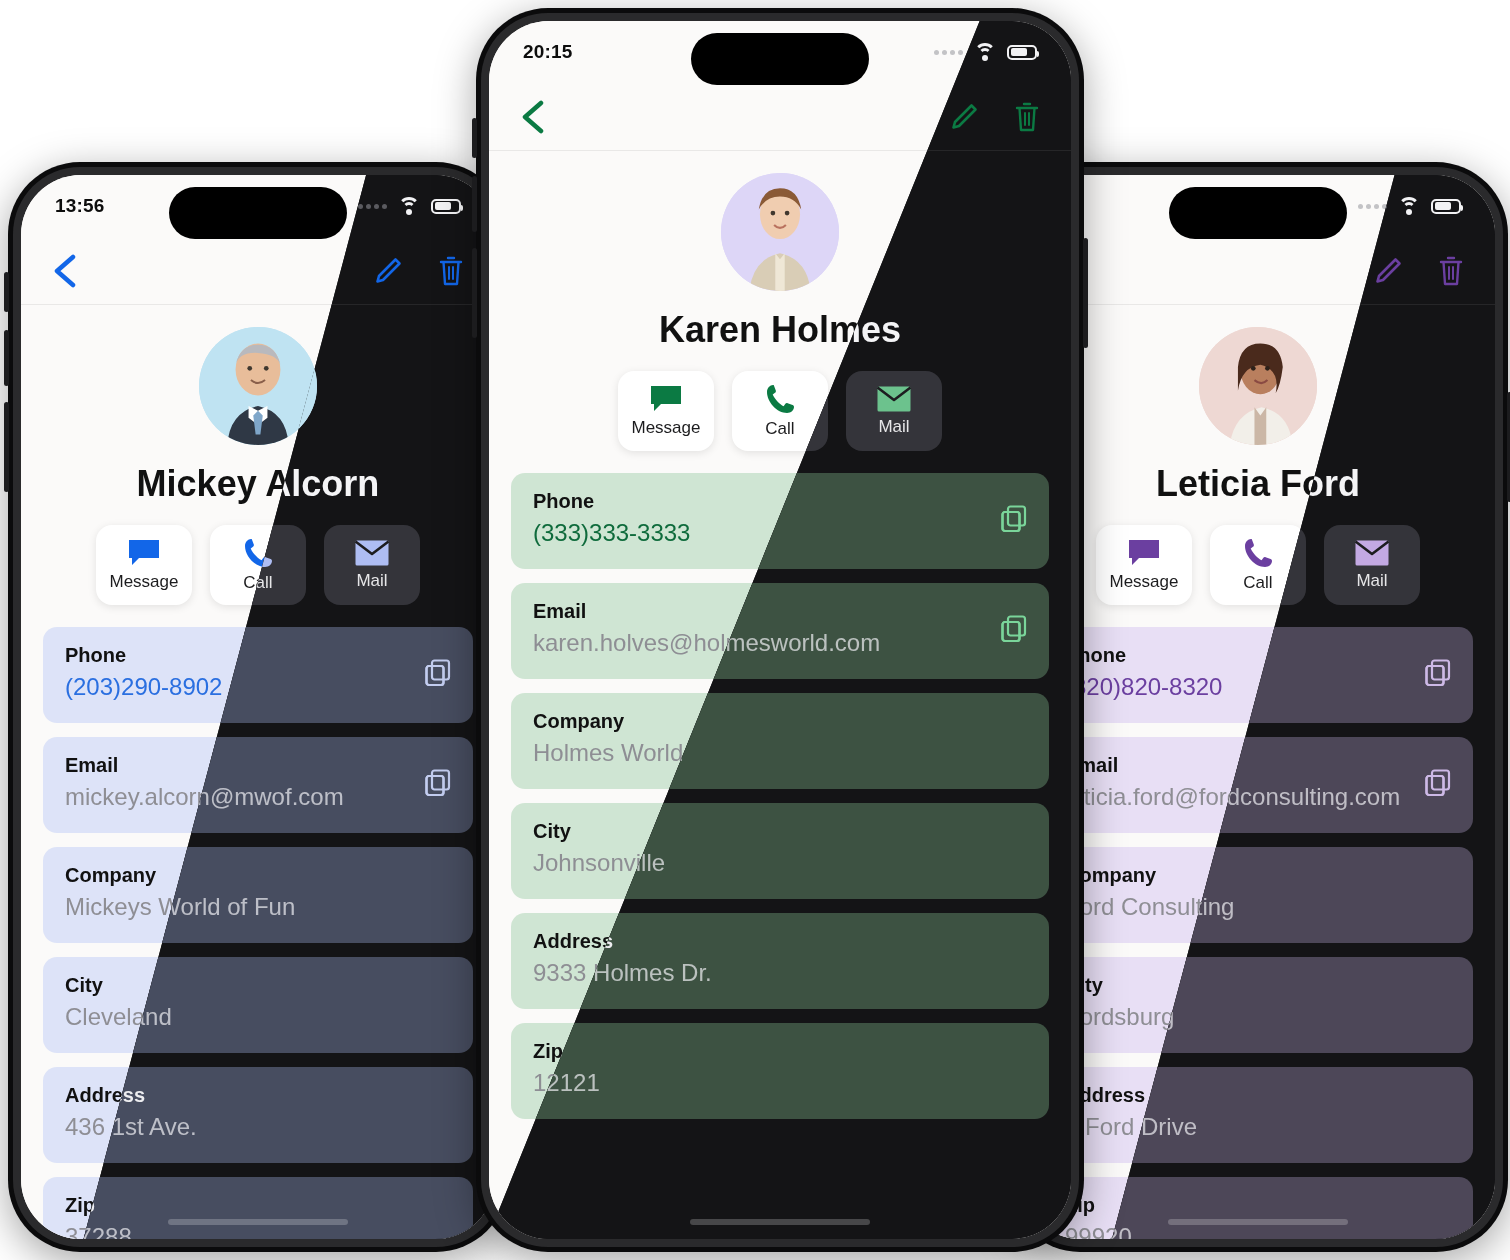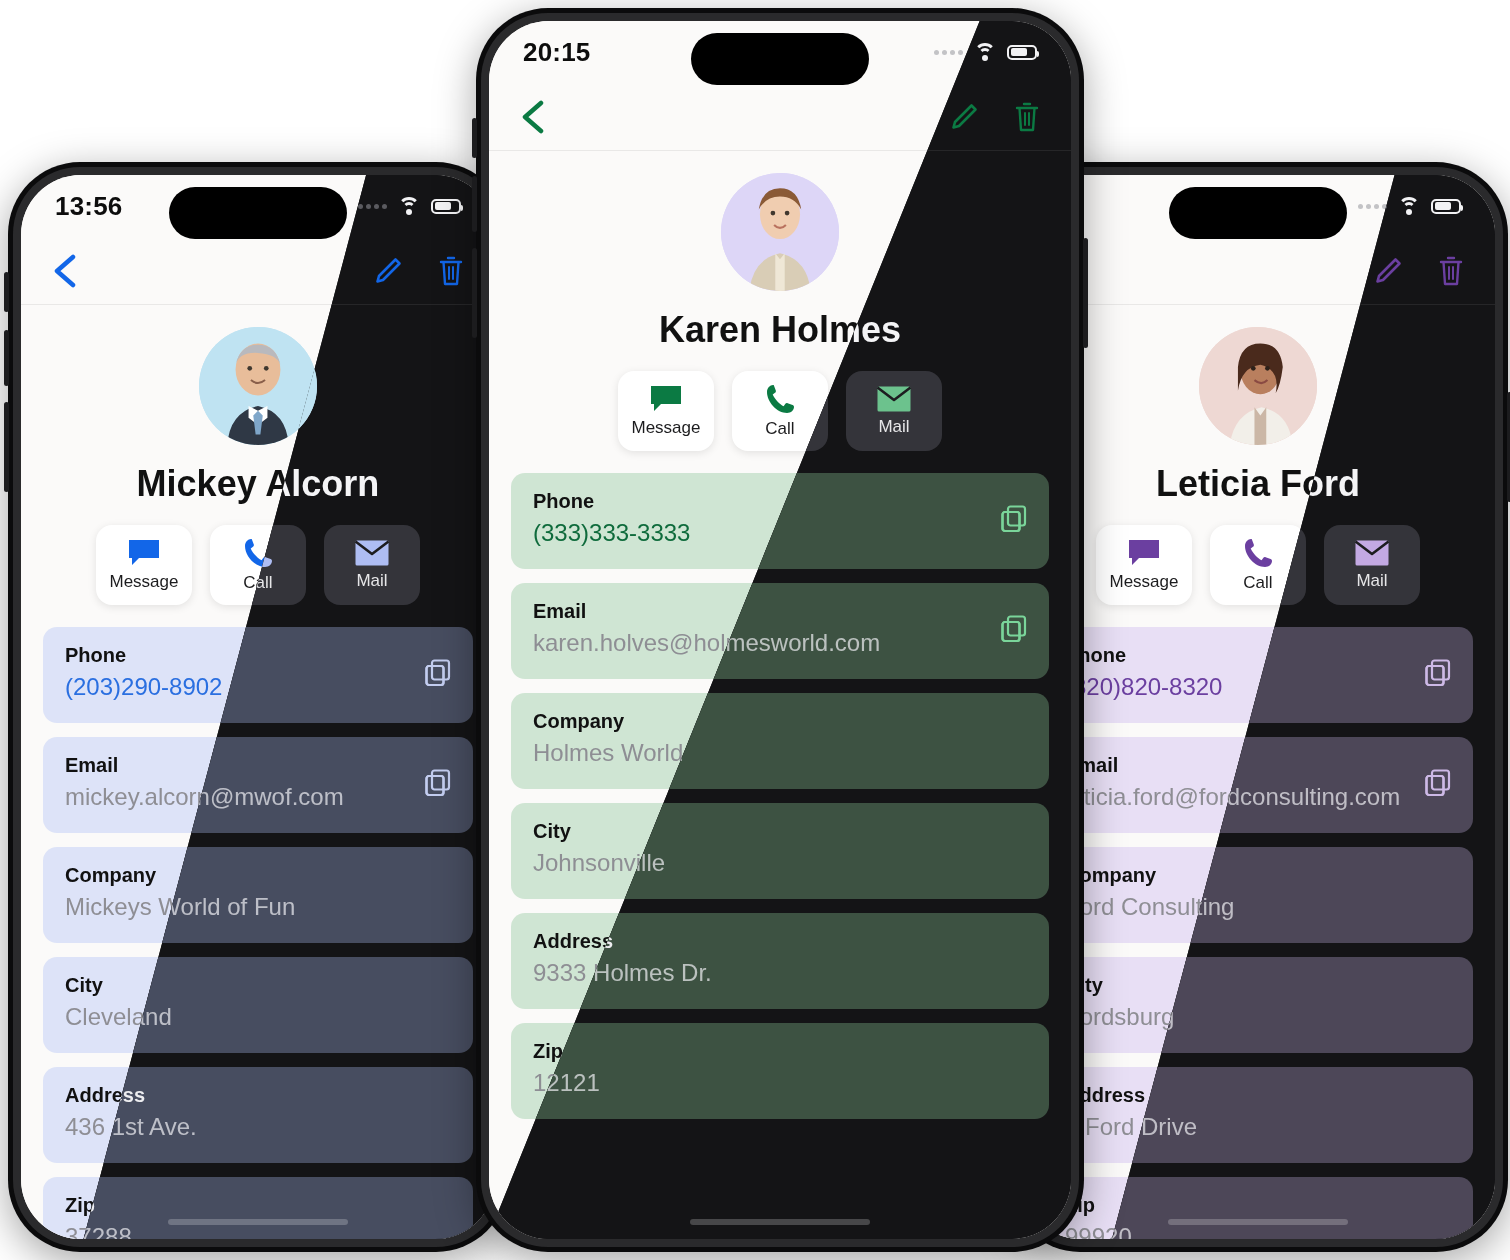--- a/index.html
+++ b/index.html
@@ -58,21 +58,21 @@
   }
 
   
   .statusbar {
     position: relative;
     height: 62px;
     display: flex; align-items: center;
     padding: 0 34px;
     flex: none;
   }
-  .sb-time { font-size: 26px; font-weight: 700; color: #0d0d0d; letter-spacing: .2px; }
+  .sb-time { font-size: 19px; font-weight: 700; color: #0d0d0d; letter-spacing: .2px; }
   .notch {
     position: absolute; left: 50%; transform: translateX(-50%);
     top: 12px; width: 178px; height: 52px;
     background: #000; border-radius: 26px;
   }
   .sb-right { margin-left: auto; display: flex; align-items: center; gap: 10px; }
   .sig-dots { display: flex; gap: 3px; }
   .sig-dots i { width: 5px; height: 5px; border-radius: 50%; background: #c3c3c6; display: block; }
   .wifi { position: relative; width: 24px; height: 18px; }
   .wifi b {

